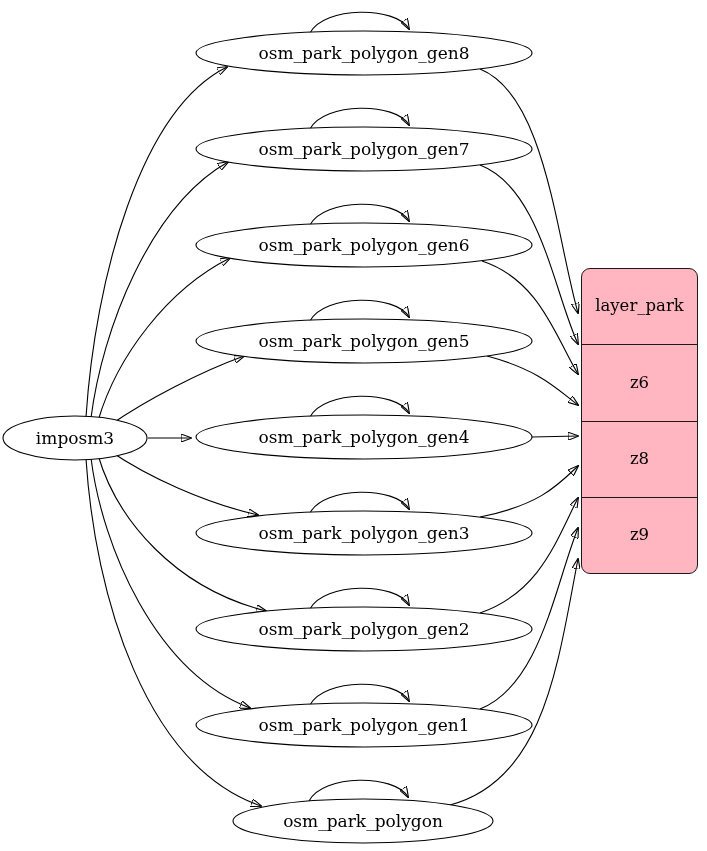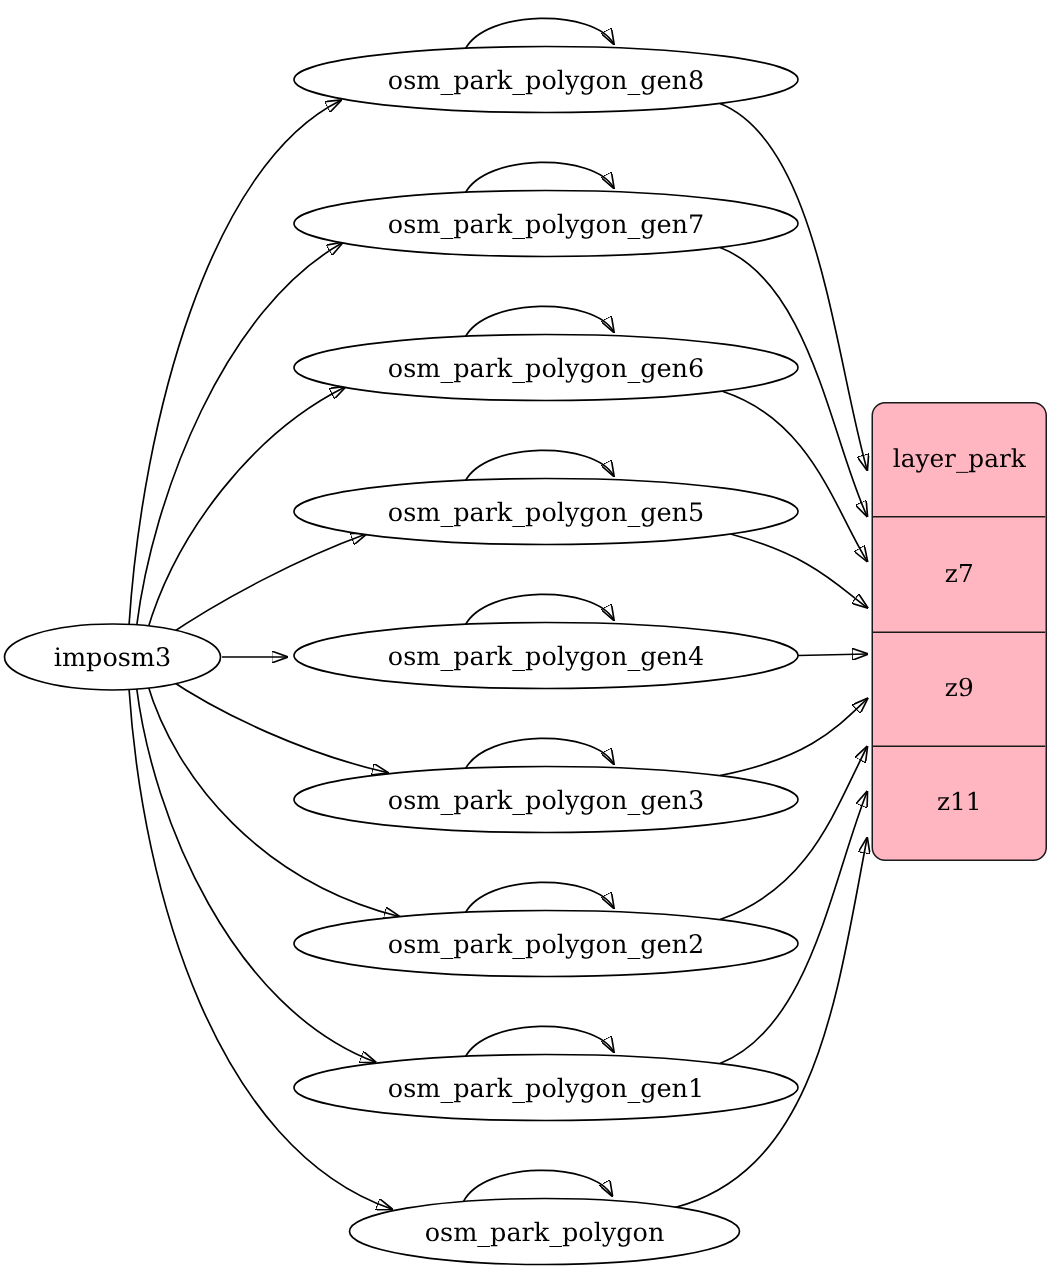--- a/index.html
+++ b/index.html
@@ -124,18 +124,18 @@
       <ellipse cx="364" cy="725" rx="168" ry="22"></ellipse>
       <text x="364" y="731">osm_park_polygon_gen1</text>
 
       <ellipse cx="363" cy="821" rx="130" ry="22"></ellipse>
       <text x="363" y="827">osm_park_polygon</text>
     </g>
   </svg>
 
   <div class="layer-table">
     <div class="cell">layer_park</div>
-    <div class="cell">z7</div>
+    <div class="cell">z6</div>
+    <div class="cell">z8</div>
     <div class="cell">z9</div>
-    <div class="cell">z11</div>
   </div>
 
 </div>
 
 </body></html>

